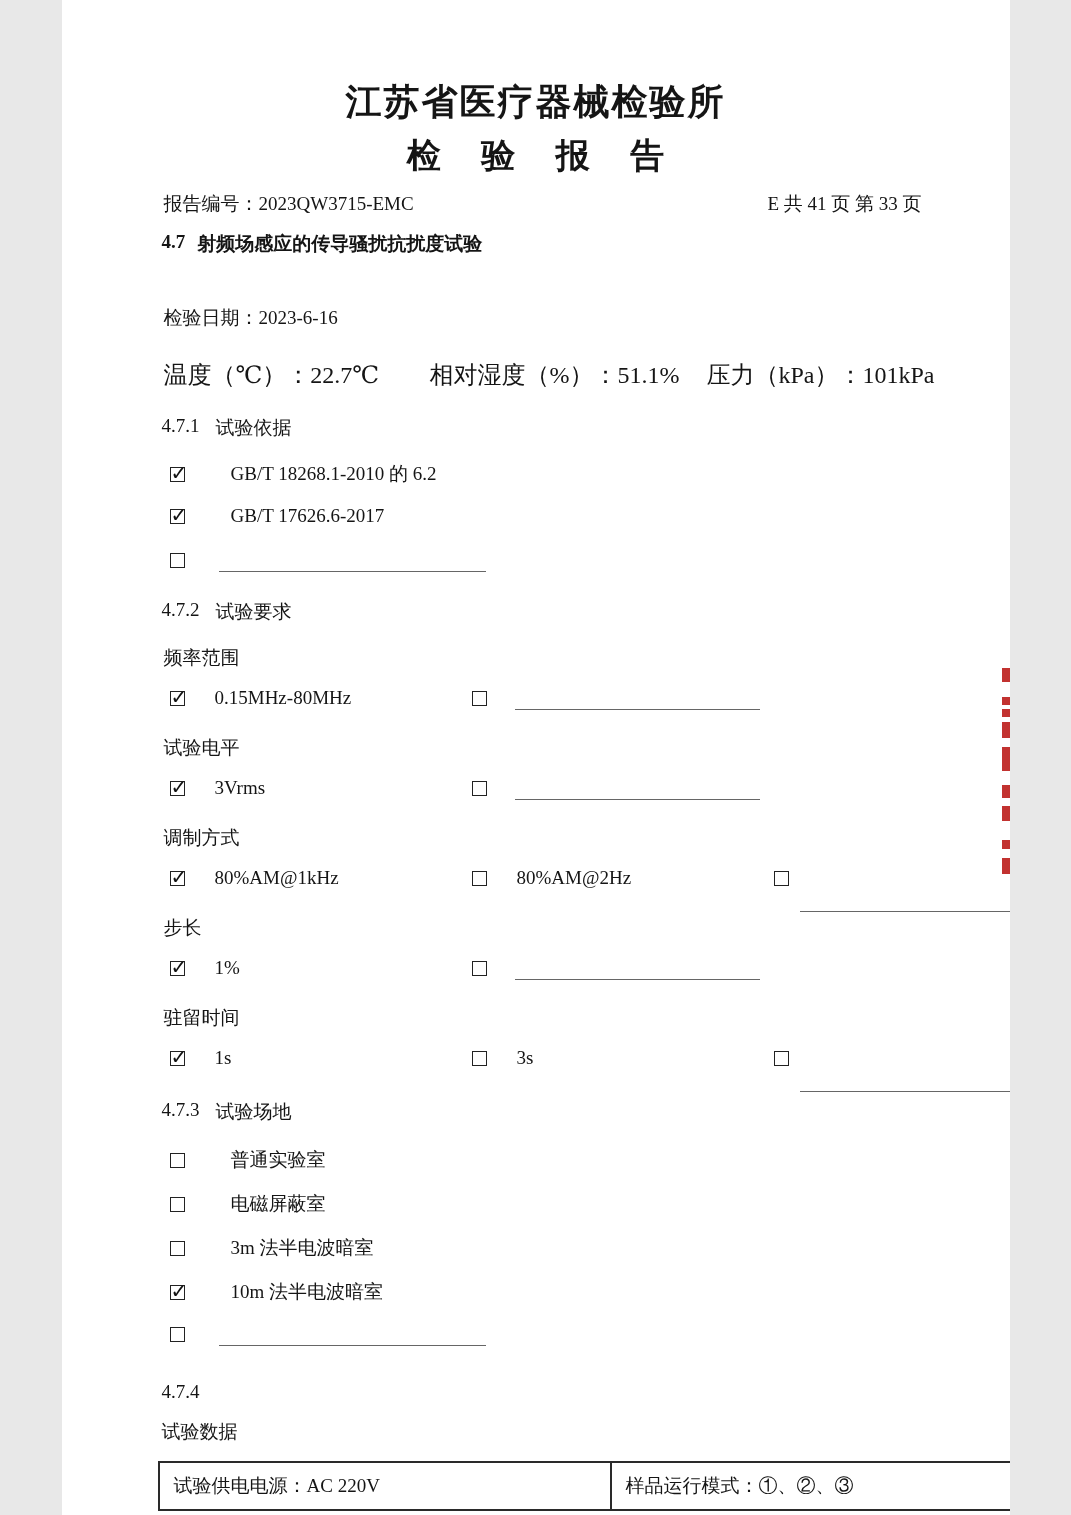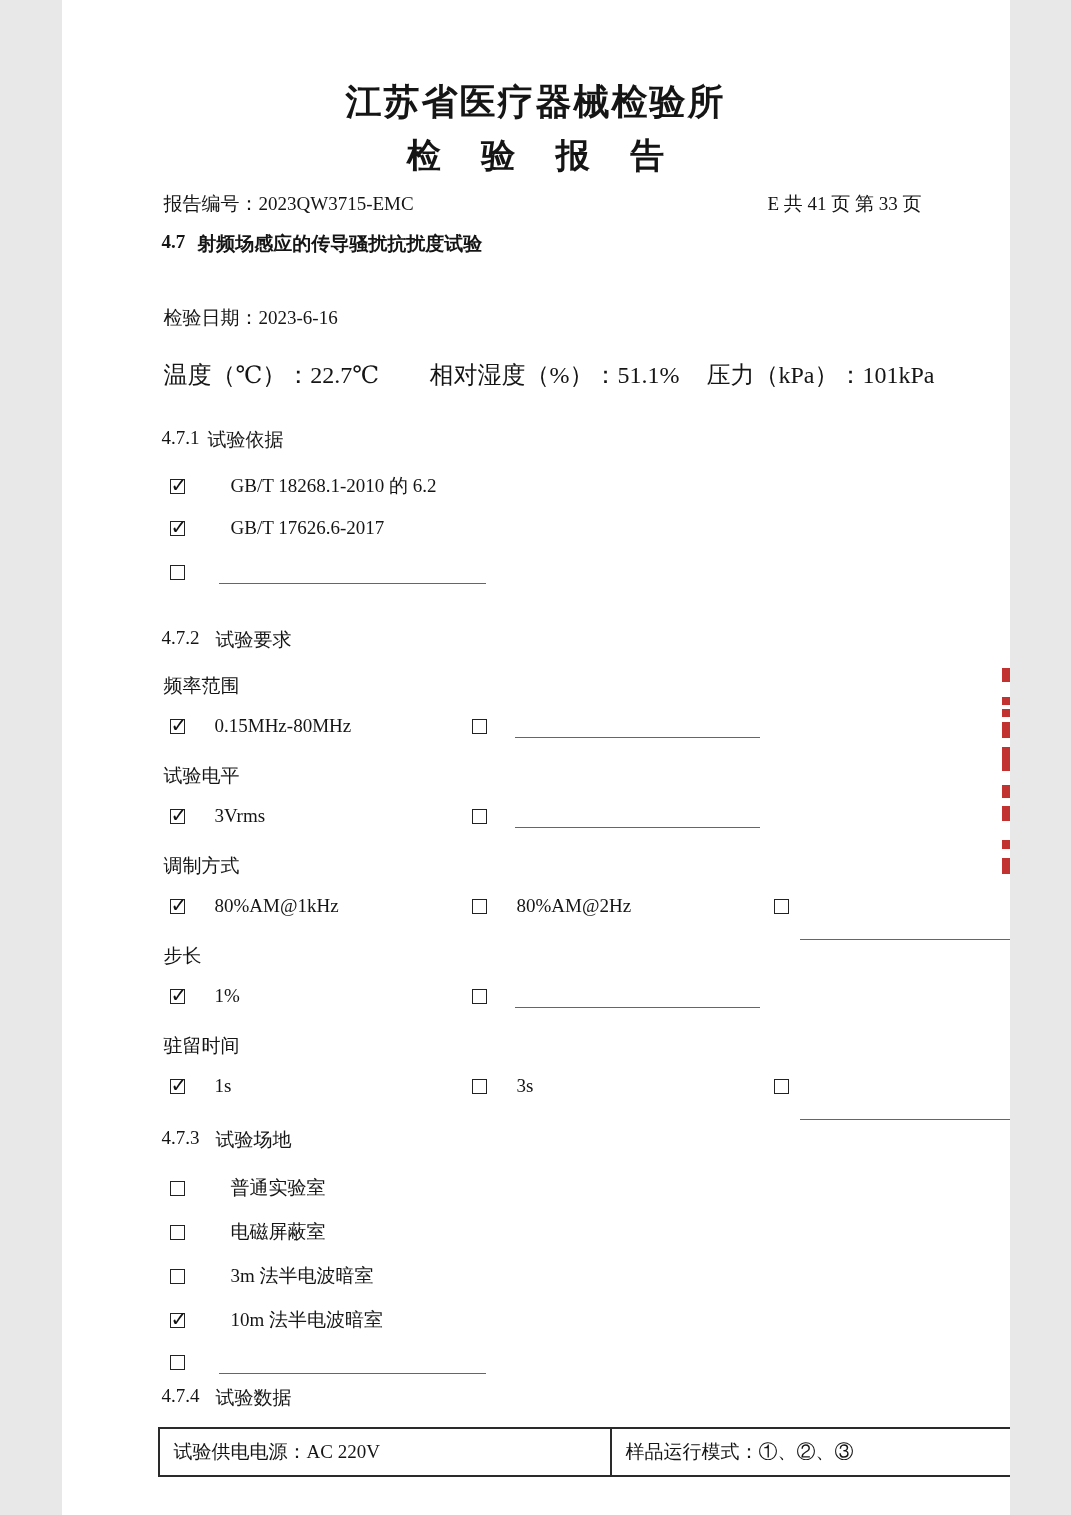--- a/index.html
+++ b/index.html
@@ -132,36 +132,36 @@
   <div class="date-row">
     <span>检验日期：</span><span>2023-6-16</span>
   </div>
 
   <div class="cond-row">
     <span class="c-temp"><span>温度（℃）：</span><span>22.7℃</span></span>
     <span class="c-hum"><span>相对湿度（%）：</span><span>51.1%</span></span>
     <span class="c-pres"><span>压力（kPa）：</span><span>101kPa</span></span>
   </div>
 
-  <div class="sub-head" style="margin-top:42px;gap:8px;">
+  <div class="sub-head" style="margin-top:30px;">
     <span>4.7.1</span>
     <span>试验依据</span>
   </div>
 
   <div class="opt-row" style="margin-top:20px;">
     <span class="c1"><span class="cb checked"></span><span class="list-label">GB/T 18268.1-2010 的 6.2</span></span>
   </div>
   <div class="opt-row">
     <span class="c1"><span class="cb checked"></span><span class="list-label">GB/T 17626.6-2017</span></span>
   </div>
   <div class="opt-row">
     <span class="c1"><span class="cb"></span><span class="fill w267"></span></span>
   </div>
 
-  <div class="sub-head" style="margin-top:38px;">
+  <div class="sub-head" style="margin-top:22px;">
     <span>4.7.2</span>
     <span>试验要求</span>
   </div>
 
   <div class="group-label">频率范围</div>
   <div class="opt-row">
     <span class="c1"><span class="cb checked"></span><span class="opt-label">0.15MHz-80MHz</span></span>
     <span class="c2"><span class="cb"></span><span class="fill w245"></span></span>
   </div>
 
@@ -205,21 +205,21 @@
   <div class="opt-row">
     <span class="c1"><span class="cb"></span><span class="list-label">3m 法半电波暗室</span></span>
   </div>
   <div class="opt-row">
     <span class="c1"><span class="cb checked"></span><span class="list-label">10m 法半电波暗室</span></span>
   </div>
   <div class="opt-row">
     <span class="c1"><span class="cb"></span><span class="fill w267"></span></span>
   </div>
 
-  <div class="sub-head" style="margin-top:6px;">
+  <div class="sub-head" style="margin-top:30px;flex-direction:column;">
     <span>4.7.4</span>
     <span>试验数据</span>
   </div>
 
   <div class="tbl-wrap">
     <table class="supply-table">
       <tbody>
           <tr>
         <td style="width:452px;">试验供电电源：AC 220V</td>
         <td style="width:430px;">样品运行模式：①、②、③</td>

